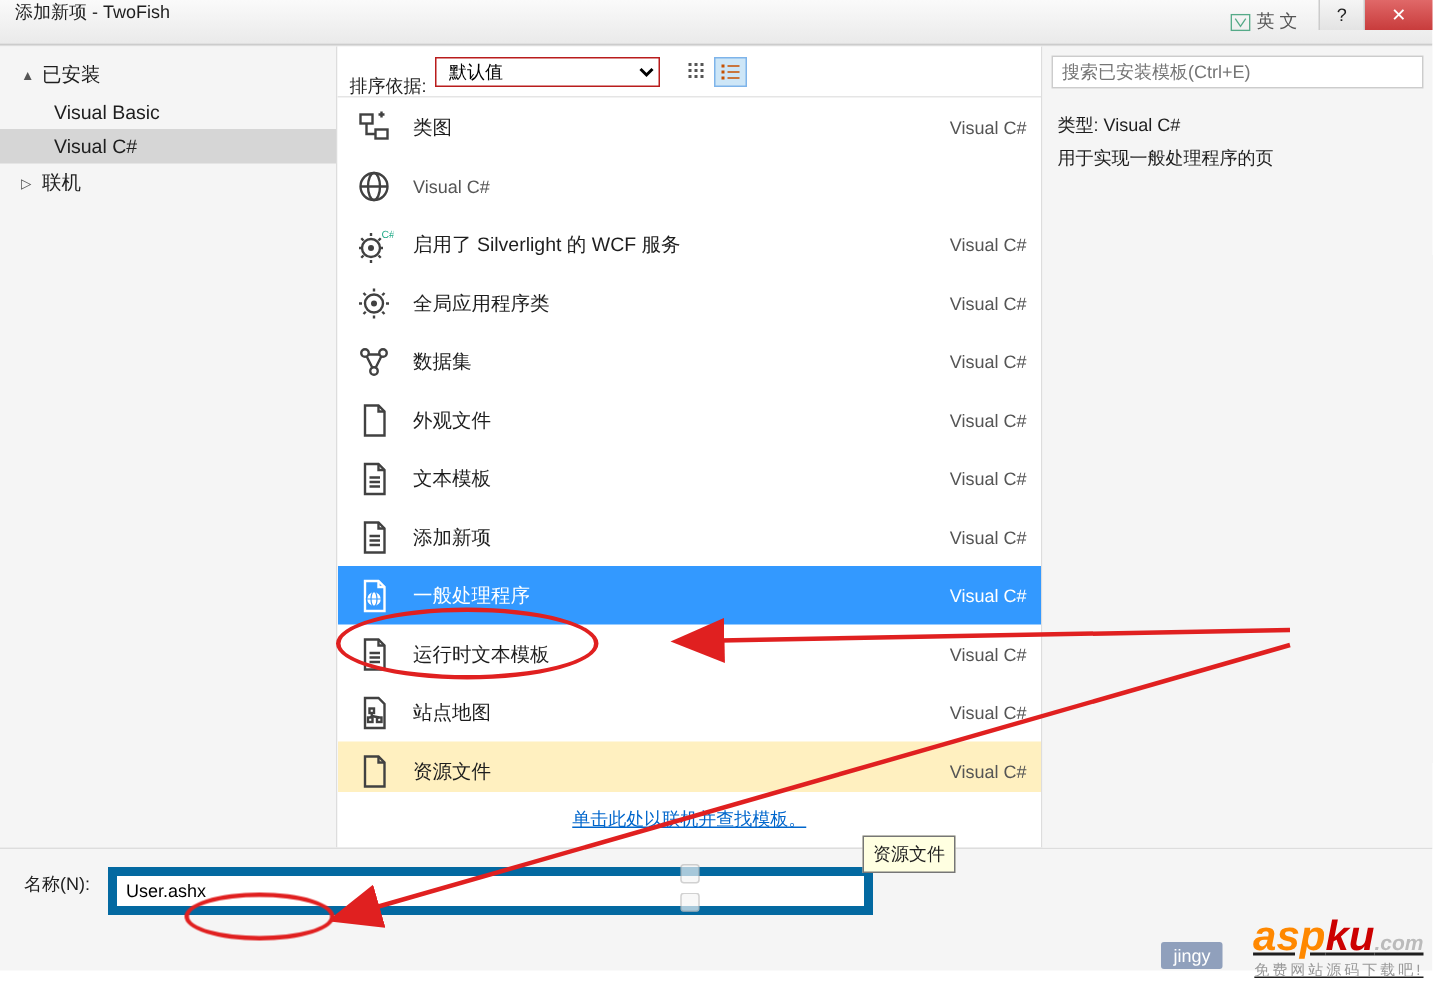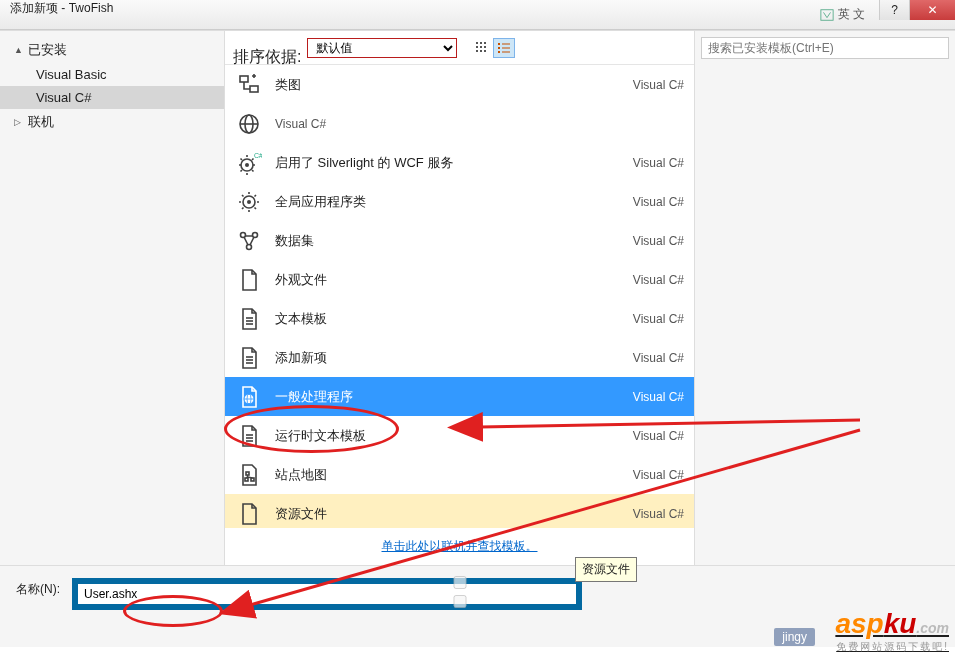--- a/index.html
+++ b/index.html
@@ -18,21 +18,21 @@
     
     .left-panel { width: 225px; border-right: 1px solid #ddd; background: #f5f5f5; padding-top: 6px; }
     .tree-item { padding: 4px 8px 4px 20px; cursor: pointer; display: flex; align-items: center; font-size: 13px; }
     .tree-item.header { font-weight: normal; padding-left: 14px; }
     .tree-item .arrow { width: 10px; display: inline-block; font-size: 9px; margin-right: 4px; color: #555; }
     .tree-item.child { padding-left: 36px; }
     .tree-item.selected { background: #d6d6d6; }
     
     .center-panel { flex: 1; display: flex; flex-direction: column; background: #fff; border-right: 1px solid #ddd; }
     .toolbar { height: 34px; display: flex; align-items: center; padding: 0 8px; gap: 6px; border-bottom: 1px solid #e5e5e5; }
-    .toolbar .lbl { font-size: 16px; margin-top: 19px; }
+    .toolbar .lbl { font-size: 12px; margin-top: 19px; }
     .toolbar select { border: 1px solid #b91c1c; font-size: 12px; padding: 1px 4px; width: 150px; height: 20px; background: #fff; }
     .toolbar .viewbtns { display: flex; margin-left: 8px; }
     .toolbar .viewbtn { width: 22px; height: 20px; display: flex; align-items: center; justify-content: center; border: 1px solid transparent; }
     .toolbar .viewbtn.active { border: 1px solid #7eb4ea; background: #cde6f7; }
     .toolbar .viewbtn svg { width: 14px; height: 14px; }
     
     .template-list { flex: 1; overflow-y: auto; }
     .template-row { height: 39px; display: flex; align-items: center; padding: 0 10px; cursor: pointer; }
     .template-row.selected { background: #3399ff; color: #fff; }
     .template-row.hovered { background: #fff0c0; }
@@ -274,20 +274,24 @@
     <span class="lang">Visual C#</span>
         </div>
       </div>
     <div class="online-link">
       <a>单击此处以联机并查找模板。</a>
     </div>
   </div>
 
   <div class="right-panel">
     <input class="search-box" placeholder="搜索已安装模板(Ctrl+E)" style="">
+    <div class="detail">
+      <span>类型:</span> <span>Visual C#</span><br>
+      <span>用于实现一般处理程序的页</span>
+    </div>
   </div>
 </div>
 
 <div class="tooltip">资源文件</div>
 
 <div class="bottom">
   <span class="lbl">名称(N):</span>
   <input value="User.ashx" style="">
   <div class="checks">
     <label>

